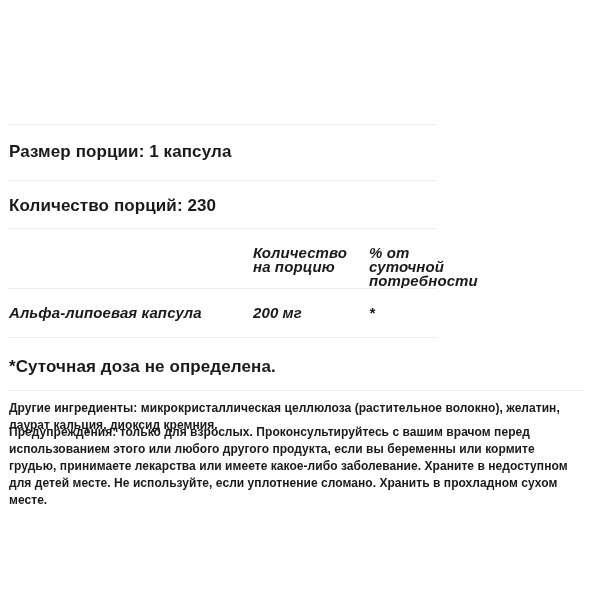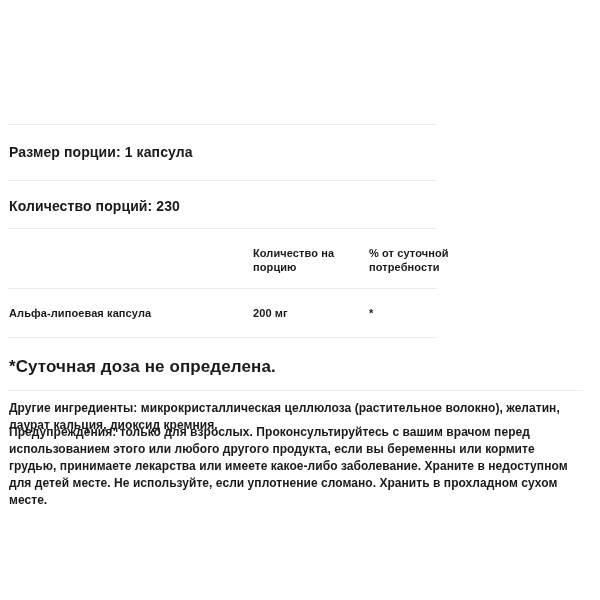--- a/index.html
+++ b/index.html
@@ -32,46 +32,47 @@
     background: #ececec;
     left: 8px;
   }
   .rule.short { width: 429px; }   
   .rule.wide  { width: 575px; }   
 
   
   .serving-line {
     position: absolute;
     left: 9px;
-    font-size: 14px;
+    font-size: 17px;
     font-weight: bold;
     letter-spacing: .1px;
     line-height: 14px;
     white-space: nowrap;
     color: #1a1a1a;
   }
 
   
   .facts-table {
     position: absolute;
     left: 0;
     width: 600px;
   }
   .facts-row {
     position: absolute;
     left: 0;
     width: 600px;
   }
   .cell {
     position: absolute;
-    font-size: 11px;
+    font-size: 15px;
     font-weight: bold;
     line-height: 14px;
     letter-spacing: .1px;
     color: #1a1a1a;
+    font-style: italic;
   }
   .col-name   { left: 9px;   width: 235px; }
   .col-amount { left: 253px; width: 85px;  }
   .col-dv     { left: 345px; width: 90px; margin-left: 24px;  }
 
   
   .footnote {
     position: absolute;
     left: 9px;
     font-size: 17px;

